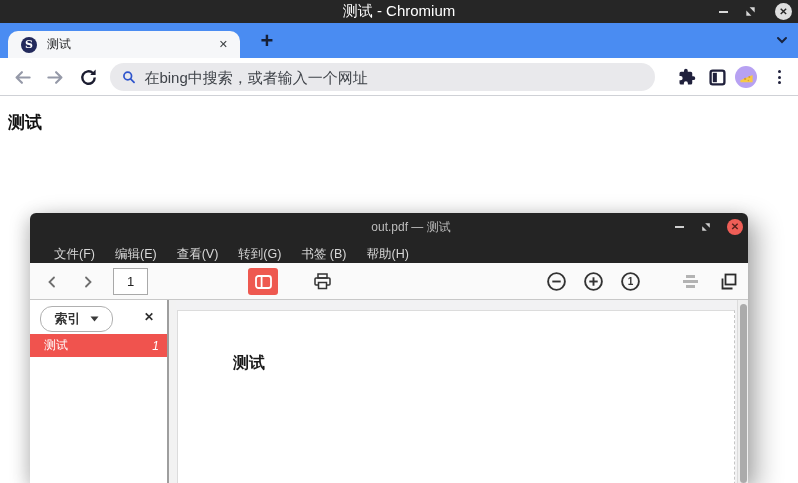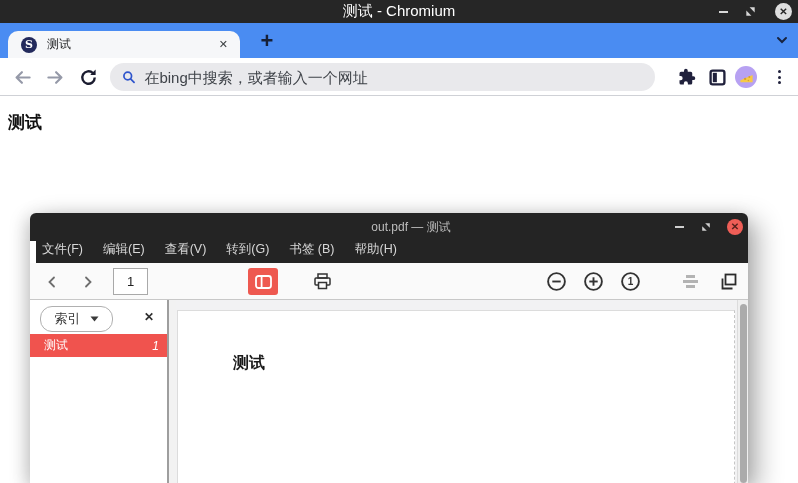--- a/index.html
+++ b/index.html
@@ -76,22 +76,22 @@
     border-radius:6px 6px 0 0; overflow:hidden;
     box-shadow: 10px 8px 26px rgba(0,0,0,.30), -4px 4px 18px rgba(0,0,0,.18);
     background:#fff;
   }
   .pdf-titlebar {
     position:absolute; left:0; top:0; width:100%; height:28px; background:#242424;
     display:flex; align-items:center; justify-content:center;
   }
   .pdf-title { color:#bdbdbd; font-size:12px;margin-left:44px; }
   .pdf-menubar {
-    position:absolute; left:6px; top:28px; width:100%; height:22px; background:#242424;
-    display:flex; align-items:flex-start; gap:20px; padding-left:6px;
+    position:absolute; left:0; top:28px; width:100%; height:22px; background:#242424;
+    display:flex; align-items:flex-end; gap:20px; padding-left:24px;
   }
   .menu-item { color:#d8d8d8; font-size:12.5px; }
 
   .pdf-toolbar {
     position:absolute; left:0; top:50px; width:100%; height:37px;
     background:#fafafa; border-bottom:1px solid #c8c8c8;
   }
   .tb { position:absolute; top:6px; height:25px; display:flex; align-items:center; justify-content:center; }
   .page-input {
     position:absolute; left:83px; top:5px; width:35px; height:27px;
@@ -117,21 +117,21 @@
   .fit-lines i:nth-child(1){ width:9px; }
   .fit-lines i:nth-child(2){ width:15px; }
   .fit-lines i:nth-child(3){ width:9px; }
 
   .pdf-body { position:absolute; left:0; top:87px; width:100%; height:183px; display:flex; }
   .pdf-sidebar { position:relative; width:137px; background:#fff; flex:0 0 auto; }
   .sb-dropdown {
     position:absolute; left:10px; top:6px; width:73px; height:26px;
     background:#fff; border:1px solid #b0b0b0; border-radius:12px;
     display:flex; align-items:center; justify-content:center; gap:9px;
-    font-size:13px; color:#333;
+    font-size:13px; color:#333;font-weight:bold;
   }
   .sb-close { position:absolute; right:13px; top:10px; font-size:12px; font-weight:bold; color:#2f2f2f; }
   .sb-row {
     position:absolute; left:0; top:34px; width:100%; height:23px; background:#f0534e;
     display:flex; align-items:center; padding:0 8px 0 14px;
   }
   .sb-row-label { color:#fff; font-size:12px; flex:1; }
   .sb-row-page { color:#fff; font-size:12px; font-style:italic; }
   .pdf-vdivider { width:2px; background:#9e9e9e; flex:0 0 auto; }
   .pdf-gutter { width:7px; background:#f2f2f2; flex:0 0 auto; }

